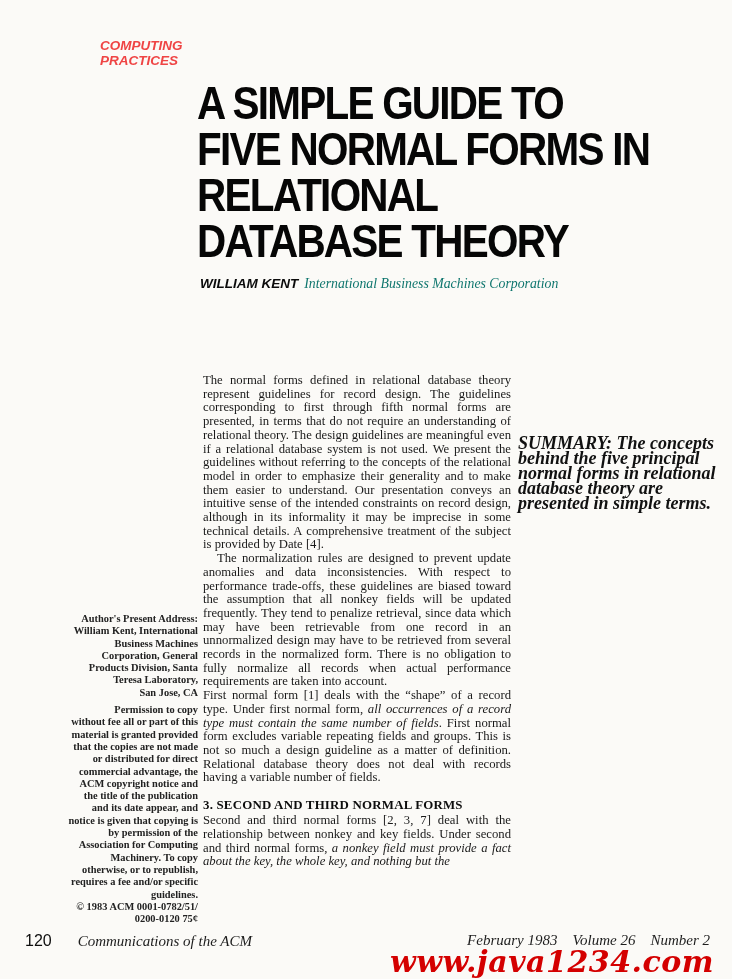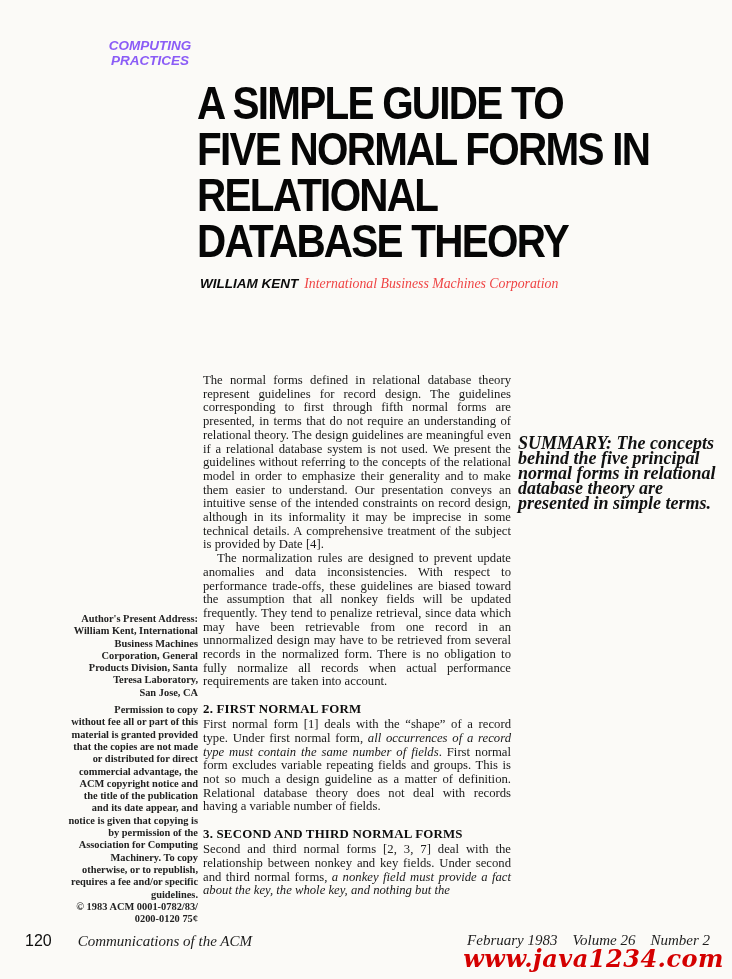--- a/index.html
+++ b/index.html
@@ -11,40 +11,40 @@
     position:relative;
     overflow:hidden;
   }
   .page{position:absolute;inset:0;background:#fbfaf7;}
 
   .kicker{
     position:absolute;left:100px;top:38px;width:100px;
     font-family:"Liberation Sans", sans-serif;
     font-weight:bold;font-style:italic;
     font-size:13.5px;line-height:15px;
-    text-align:center;color:#8b5cf6;letter-spacing:0px;
+    text-align:left;color:#ef4444;letter-spacing:0px;
   }
 
   .title{
     position:absolute;left:197px;top:80px;width:620px;
     font-family:"Liberation Sans", sans-serif;
     font-weight:bold;
     font-size:47px;line-height:46px;
     letter-spacing:-2px;
     color:#060606;
     transform:scaleX(0.86);transform-origin:left top;
   }
 
   .byline{position:absolute;left:200px;top:276px;width:480px;font-size:13px;}
   .byline .author{
     font-family:"Liberation Sans", sans-serif;
     font-weight:bold;font-style:italic;font-size:13.5px;color:#0b0b0b;
     margin-right:6px;
   }
-  .byline .affil{font-style:italic;font-size:13.8px;color:#ef4444;}
+  .byline .affil{font-style:italic;font-size:13.8px;color:#0f766e;}
 
   .summary{
     position:absolute;left:518px;top:436px;width:198px;
     font-weight:bold;font-style:italic;
     font-size:18px;line-height:15px;color:#111;
   }
 
   .sidebar{
     position:absolute;left:50px;top:613px;width:148px;
     text-align:right;
@@ -68,24 +68,24 @@
   .footer-left{position:absolute;left:25px;top:932px;}
   .footer-left .pagenum{
     font-family:"Liberation Sans", sans-serif;font-weight:normal;
     font-size:16px;color:#0d0d0d;margin-right:26px;
   }
   .footer-left .journal{font-style:italic;font-size:15px;color:#1d1d1d;}
   .footer-right{position:absolute;right:22px;top:932px;font-style:italic;font-size:15px;color:#1d1d1d;font-family:Liberation Serif, serif;}
   .footer-right span{margin-left:15px;}
 
   .watermark{
-    position:absolute;right:8px;top:944px;
+    position:absolute;right:18px;top:944px;
     font-family:"DejaVu Serif", serif;
     font-weight:bold;font-style:italic;
-    font-size:24px;letter-spacing:0.5px;
+    font-size:30px;letter-spacing:0.5px;
   }
 </style>
 </head>
 <body>
 
 <div class="page">
 
   <div class="kicker">
     <div>COMPUTING</div>
     <div>PRACTICES</div>
@@ -124,29 +124,28 @@
         <div>ACM copyright notice and</div>
         <div>the title of the publication</div>
         <div>and its date appear, and</div>
         <div>notice is given that copying is</div>
         <div>by permission of the</div>
         <div>Association for Computing</div>
         <div>Machinery. To copy</div>
         <div>otherwise, or to republish,</div>
         <div>requires a fee and/or specific</div>
         <div>guidelines.</div>
-        <div>© 1983 ACM 0001-0782/83/</div>
+        <div>© 1983 ACM 0001-0782/51/</div>
         <div>0200-0120 75¢</div>
       </div>
     </div>
 
   <div class="article" id="article">
       <p><span>The normal forms defined in relational database theory represent guidelines for record design. The guidelines corresponding to first through fifth normal forms are presented, in terms that do not require an understanding of relational theory. The design guidelines are meaningful even if a relational database system is not used. We present the guidelines without referring to the concepts of the relational model in order to emphasize their generality and to make them easier to understand. Our presentation conveys an intuitive sense of the intended constraints on record design, although in its informality it may be imprecise in some technical details. A comprehensive treatment of the subject is provided by Date [4].</span></p>
       <p class="indent"><span>The normalization rules are designed to prevent update anomalies and data inconsistencies. With respect to performance trade-offs, these guidelines are biased toward the assumption that all nonkey fields will be updated frequently. They tend to penalize retrieval, since data which may have been retrievable from one record in an unnormalized design may have to be retrieved from several records in the normalized form. There is no obligation to fully normalize all records when actual performance requirements are taken into account.</span></p>
-      <h3 class="gap">2.  FIRST NORMAL FORM</h3>
       <p><span>First normal form [1] deals with the “shape” of a record type. Under first normal form, </span><span class="it">all occurrences of a record type must contain the same number of fields</span><span>. First normal form excludes variable repeating fields and groups. This is not so much a design guideline as a matter of definition. Relational database theory does not deal with records having a variable number of fields.</span></p>
       <h3 class="gap">3.  SECOND AND THIRD NORMAL FORMS</h3>
       <p><span>Second and third normal forms [2, 3, 7] deal with the relationship between nonkey and key fields. Under second and third normal forms, </span><span class="it">a nonkey field must provide a fact about the key, the whole key, and nothing but the</span></p>
     </div>
 
   <div class="footer-left">
     <span class="pagenum">120</span><span class="journal">Communications of the ACM</span>
   </div>
 
   <div class="footer-right">

